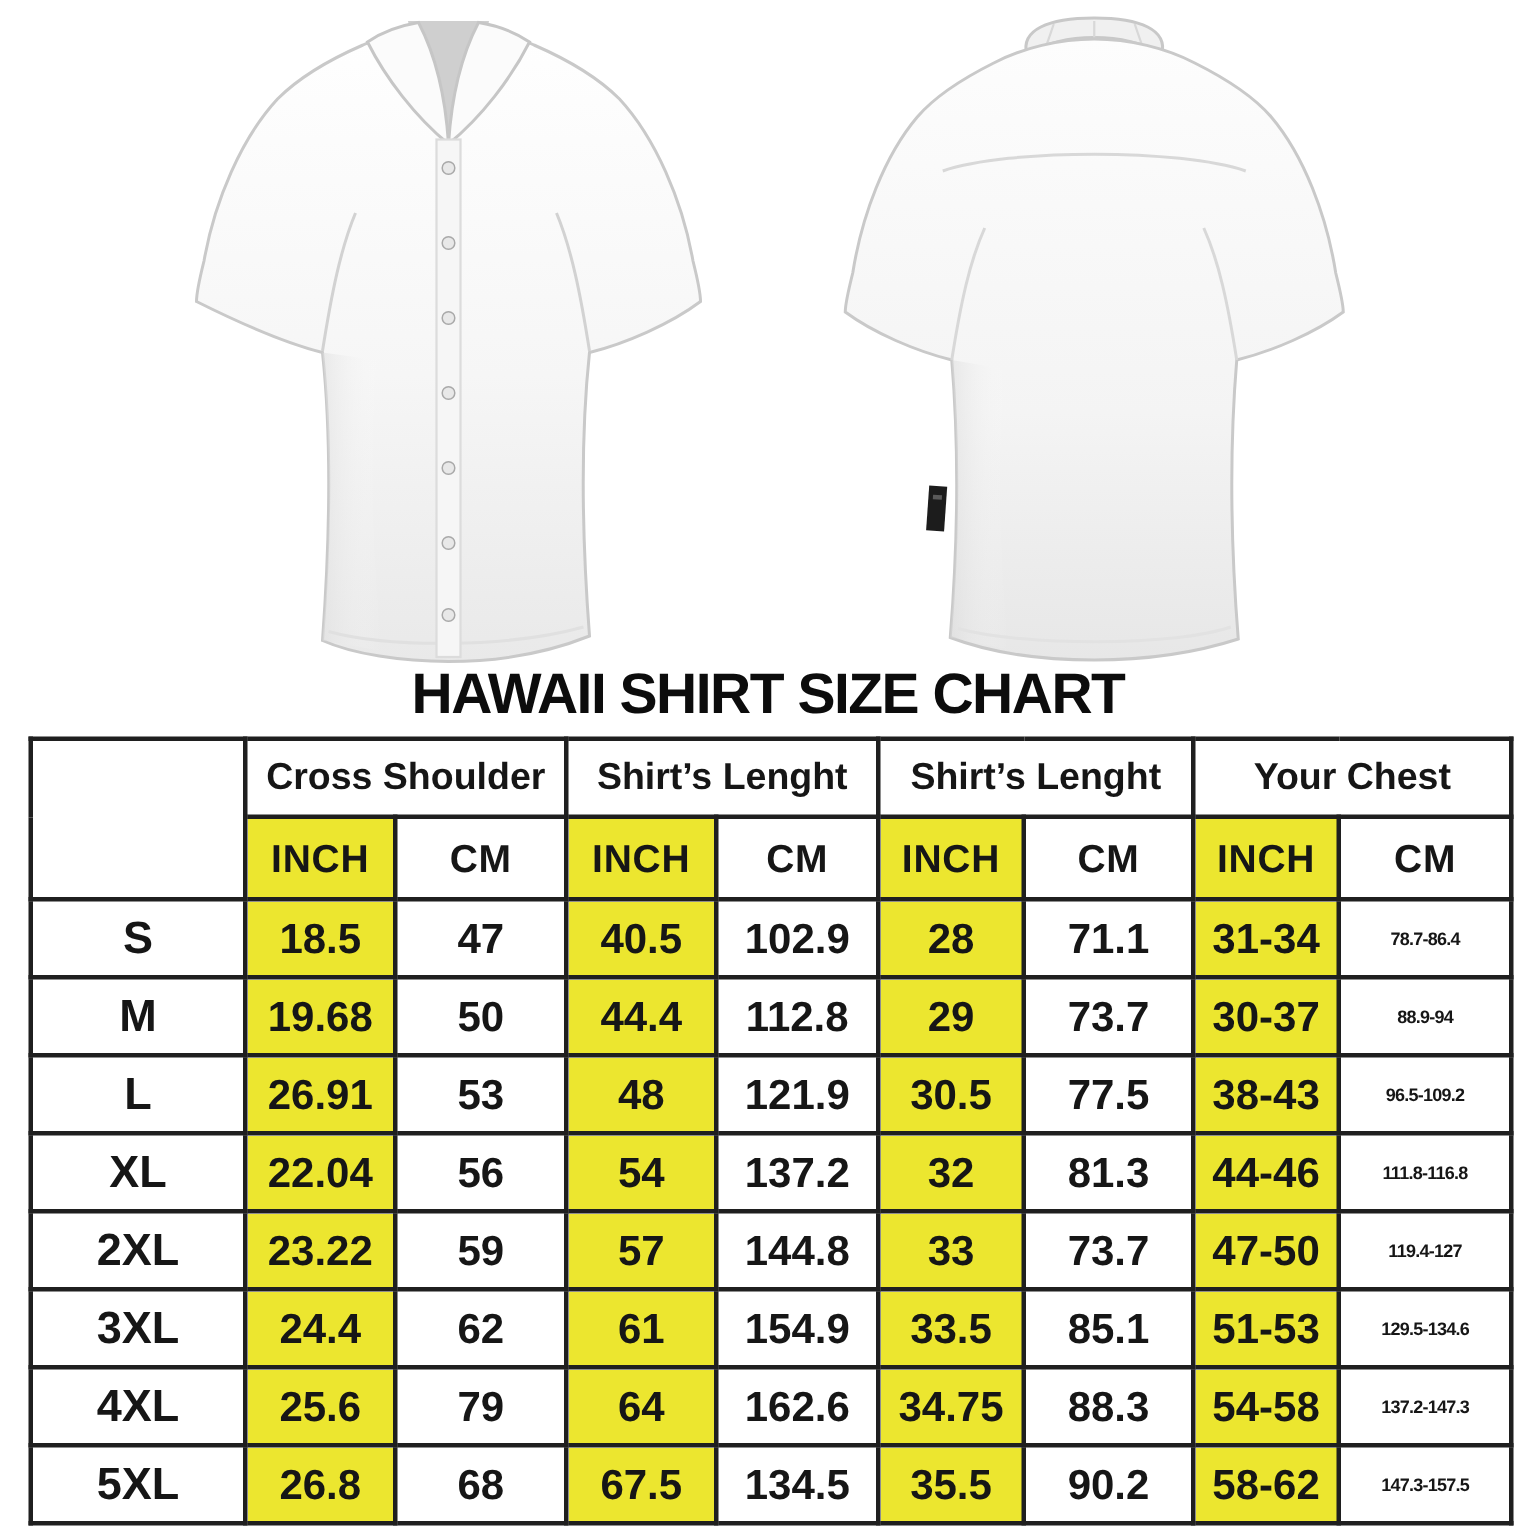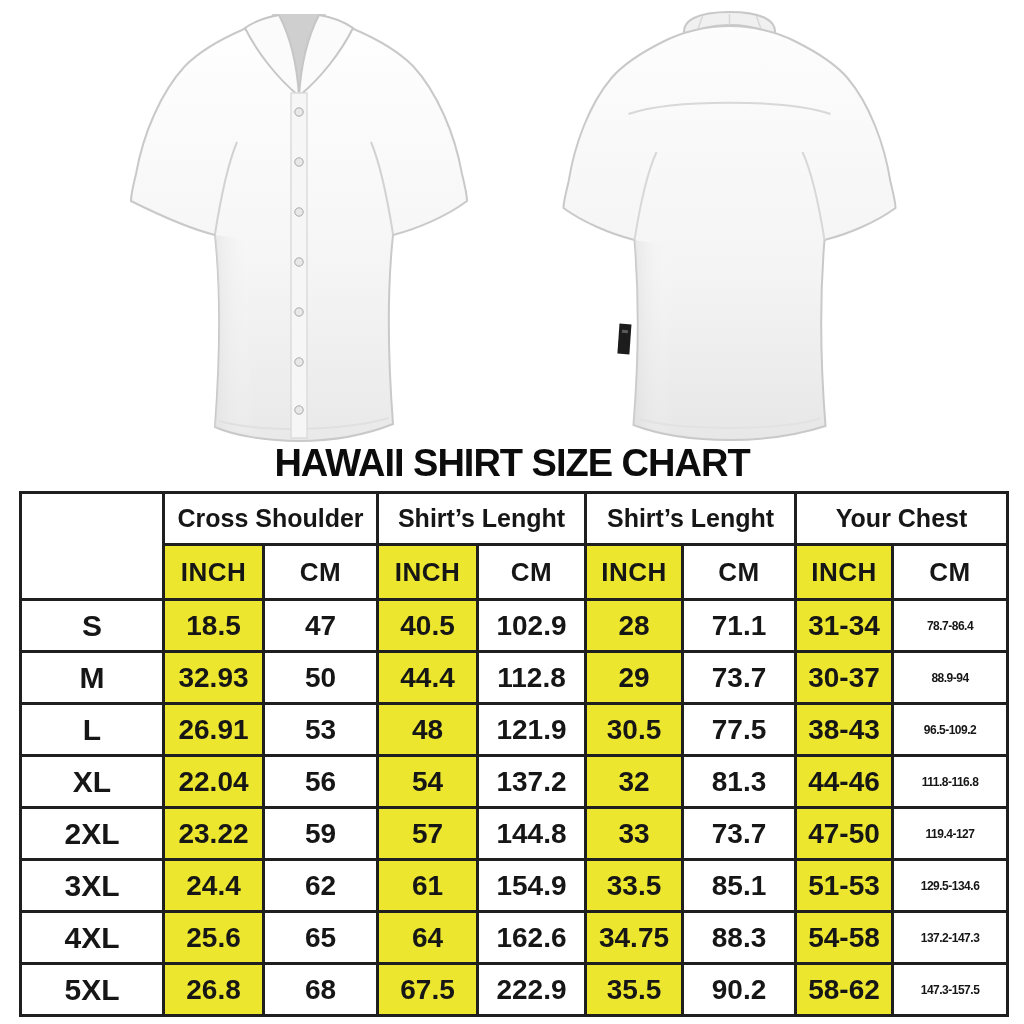--- a/index.html
+++ b/index.html
@@ -162,21 +162,21 @@
         <td>47</td>
         <td class="hl">40.5</td>
         <td>102.9</td>
         <td class="hl">28</td>
         <td>71.1</td>
         <td class="hl">31-34</td>
         <td class="small">78.7-86.4</td>
       </tr>
       <tr>
         <th class="size">M</th>
-        <td class="hl">32.93</td>
+        <td class="hl">19.68</td>
         <td>50</td>
         <td class="hl">44.4</td>
         <td>112.8</td>
         <td class="hl">29</td>
         <td>73.7</td>
         <td class="hl">30-37</td>
         <td class="small">88.9-94</td>
       </tr>
       <tr>
         <th class="size">L</th>
@@ -218,34 +218,34 @@
         <td class="hl">61</td>
         <td>154.9</td>
         <td class="hl">33.5</td>
         <td>85.1</td>
         <td class="hl">51-53</td>
         <td class="small">129.5-134.6</td>
       </tr>
       <tr>
         <th class="size">4XL</th>
         <td class="hl">25.6</td>
-        <td>65</td>
+        <td>79</td>
         <td class="hl">64</td>
         <td>162.6</td>
         <td class="hl">34.75</td>
         <td>88.3</td>
         <td class="hl">54-58</td>
         <td class="small">137.2-147.3</td>
       </tr>
       <tr>
         <th class="size">5XL</th>
         <td class="hl">26.8</td>
         <td>68</td>
         <td class="hl">67.5</td>
-        <td>222.9</td>
+        <td>134.5</td>
         <td class="hl">35.5</td>
         <td>90.2</td>
         <td class="hl">58-62</td>
         <td class="small">147.3-157.5</td>
       </tr>
     </tbody>
   </table>
 </div>
 
 </body></html>

